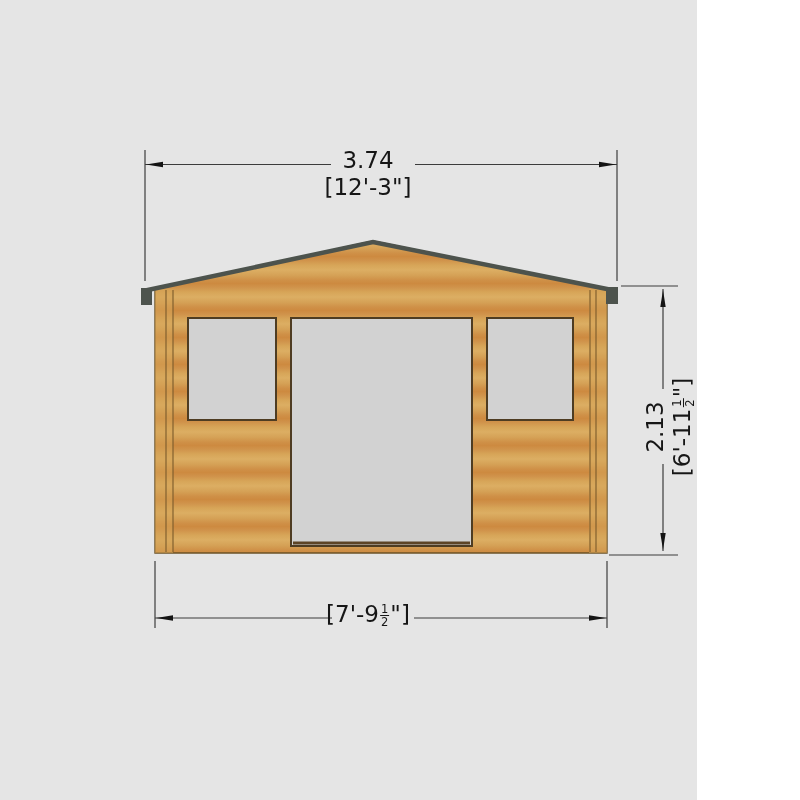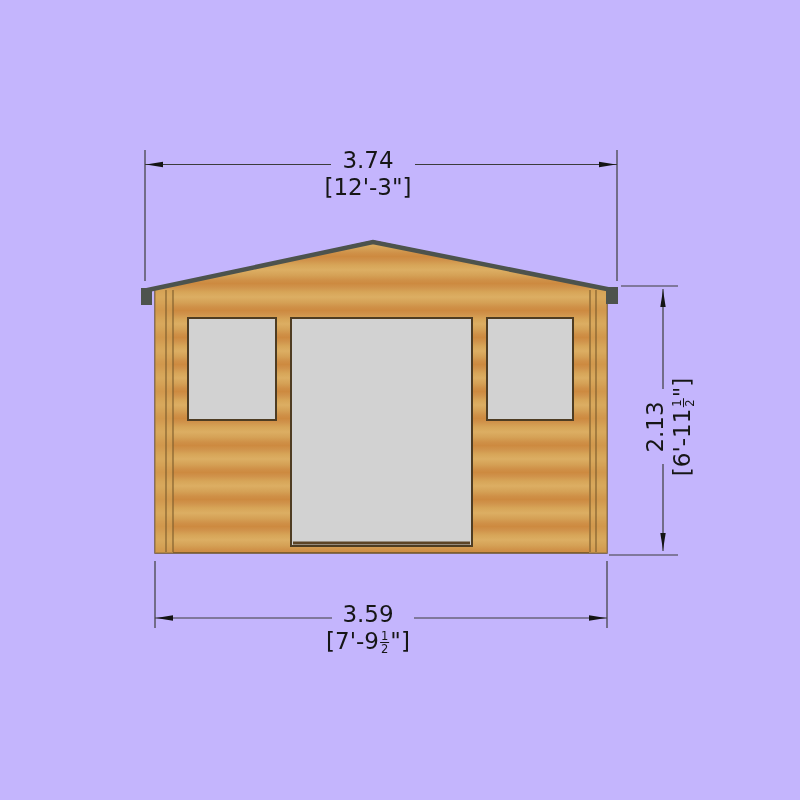--- a/index.html
+++ b/index.html
@@ -1,17 +1,17 @@
 <!DOCTYPE html>
 <html><head>
 <meta charset="utf-8">
 <style>
   html,body{margin:0;padding:0;background:#ffffff;}
   .canvas{
-    position:relative;width:800px;height:800px;background:#c4b5fd;overflow:hidden;
+    position:relative;width:697px;height:800px;background:#e5e5e5;overflow:hidden;
     font-family:"DejaVu Sans","Liberation Sans",sans-serif;
   }
   .canvas svg{position:absolute;left:0;top:0;}
   .dim-label{
     position:absolute;text-align:center;color:#161616;
     font-size:23px;line-height:27px;white-space:nowrap;
   }
   .hcenter{transform:translateX(-50%);}
   .rot{transform:translate(-50%,-50%) rotate(-90deg);}
   .imperial-row{display:flex;justify-content:center;align-items:center;}
@@ -86,21 +86,20 @@
     <polygon points="663,290 660.3,307 665.7,307" fill="#141414"></polygon>
     <polygon points="663,550 660.3,533 665.7,533" fill="#141414"></polygon>
   </svg>
 
   <div class="dim-label hcenter" style="left:368px;top:147px;">
     <div>3.74</div>
     <div>[12'-3"]</div>
   </div>
 
   <div class="dim-label hcenter" style="left:368px;top:601px;">
-    <div>3.59</div>
     <div class="imperial-row">
       <span>[7'-9</span>
       <span class="frac">
         <span class="num">1</span>
         <span class="den">2</span>
       </span>
       <span>"]</span>
     </div>
   </div>
 

